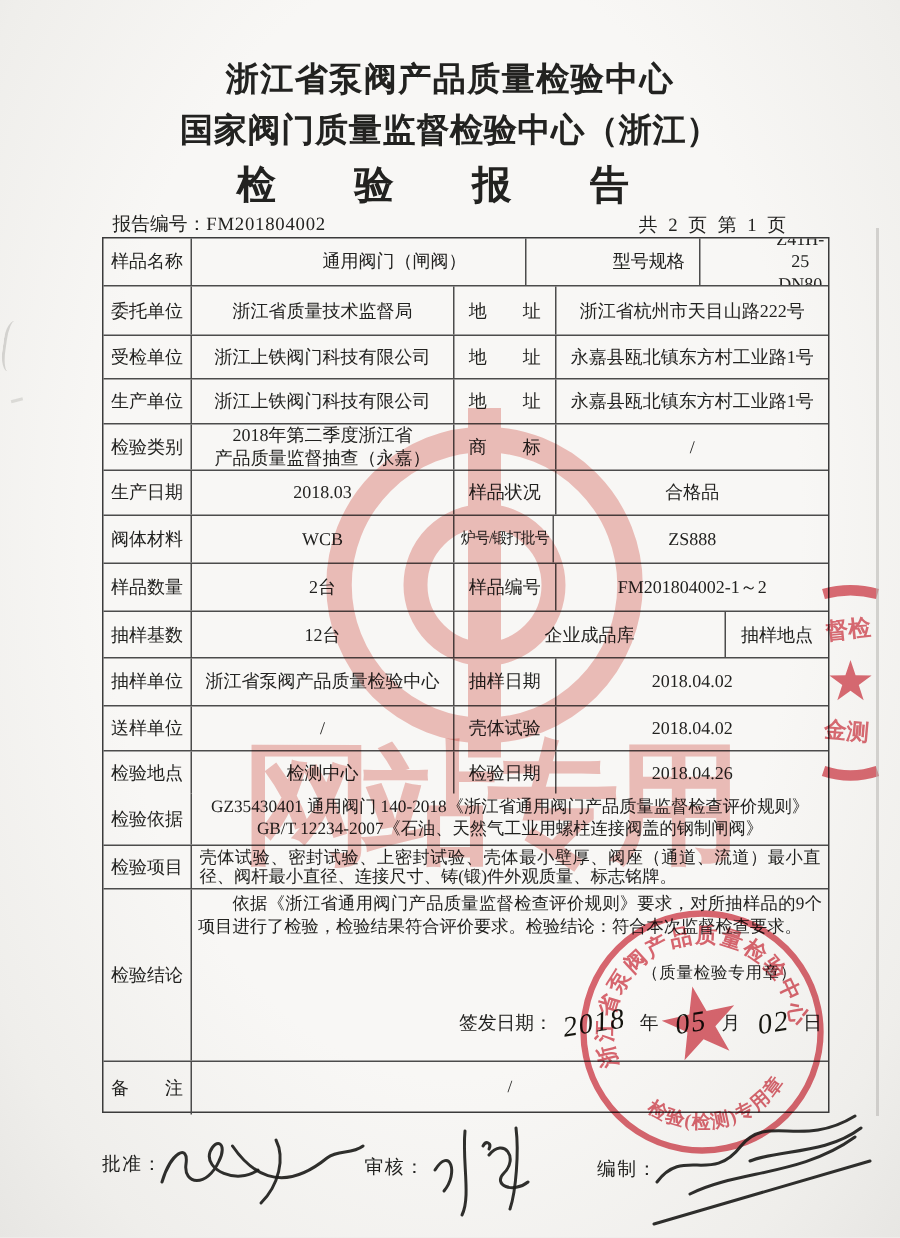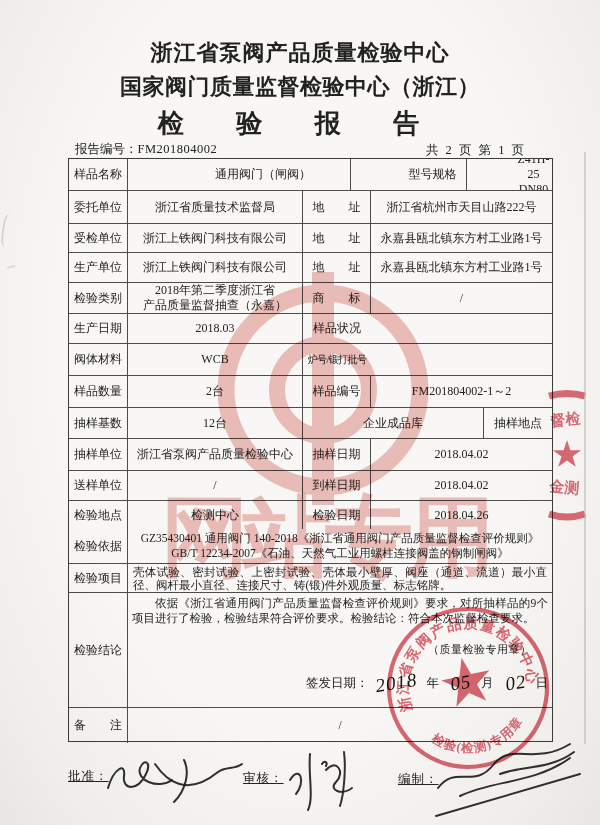--- a/index.html
+++ b/index.html
@@ -65,21 +65,21 @@
   .wm-text{position:absolute;left:161px;top:494px;font-size:88px;font-weight:700;
     color:var(--wm-red);opacity:.5;letter-spacing:-6px;line-height:1;
     mix-blend-mode:multiply;pointer-events:none;white-space:nowrap;}
   .round-seal{position:absolute;left:373px;top:593px;opacity:.88;
     mix-blend-mode:multiply;pointer-events:none;transform:rotate(-12deg);}
   .edge-seal{position:absolute;left:543px;top:388px;opacity:.85;
     mix-blend-mode:multiply;pointer-events:none;}
   .edge-seal text{font-size:15px;font-weight:700;}
   
   .footer{position:absolute;left:0;top:758px;width:600px;height:60px;}
-  .sig-label{position:absolute;font-size:12.5px;letter-spacing:1px;text-decoration:underline;}
+  .sig-label{position:absolute;font-size:12.5px;letter-spacing:1px;}
   .sig{position:absolute;}
   .sig path{fill:none;stroke:#1d1d1b;stroke-width:2;stroke-linecap:round;opacity:.92;}
   
   .scanline{position:absolute;left:584px;top:152px;width:1.5px;height:592px;
     background:#b7b4b0;opacity:.55;}
   .blot1{position:absolute;left:2px;top:214px;width:12px;height:34px;
     border-left:2px solid #9a9894;border-radius:40%;opacity:.35;transform:rotate(8deg);}
   .blot2{position:absolute;left:6px;top:256px;width:8px;height:10px;
     border-bottom:2px solid #a3a19d;opacity:.3;transform:rotate(-15deg);}
 </style>
@@ -121,43 +121,45 @@
         </div><div class="trow" style="height: 31px;">
           <div class="cell c1">检验类别</div>
           <div class="cell c2">2018年第二季度浙江省
 产品质量监督抽查（永嘉）</div>
           <div class="cell c3">商　　标</div>
           <div class="cell c4">/</div>
         </div><div class="trow" style="height: 30px;">
           <div class="cell c1">生产日期</div>
           <div class="cell c2">2018.03</div>
           <div class="cell c3">样品状况</div>
+          <div class="cell c4">合格品</div>
         </div><div class="trow" style="height: 32px;">
           <div class="cell c1">阀体材料</div>
           <div class="cell c2">WCB</div>
           <div class="cell c3 tight">炉号/锻打批号</div>
+          <div class="cell c4">ZS888</div>
         </div><div class="trow" style="height: 32px;">
           <div class="cell c1">样品数量</div>
           <div class="cell c2">2台</div>
           <div class="cell c3">样品编号</div>
           <div class="cell c4">FM201804002-1～2</div>
         </div><div class="trow" style="height: 31px;">
           <div class="cell c1">抽样基数</div>
           <div class="cell c2">12台</div>
           <div class="cell c4">企业成品库</div>
           <div class="cell c3">抽样地点</div>
         </div><div class="trow" style="height: 32px;">
           <div class="cell c1">抽样单位</div>
           <div class="cell c2">浙江省泵阀产品质量检验中心</div>
           <div class="cell c3">抽样日期</div>
           <div class="cell c4">2018.04.02</div>
         </div><div class="trow" style="height: 30px;">
           <div class="cell c1">送样单位</div>
           <div class="cell c2">/</div>
-          <div class="cell c3">到样日期</div>
+          <div class="cell c3">壳体试验</div>
           <div class="cell c4">2018.04.02</div>
         </div><div class="trow" style="height: 28px;">
           <div class="cell c1">检验地点</div>
           <div class="cell c2">检测中心</div>
           <div class="cell c3">检验日期</div>
           <div class="cell c4">2018.04.26</div>
         </div></div>
 
     <div class="trow" style="height:35px">
       <div class="cell c1">检验依据</div>

